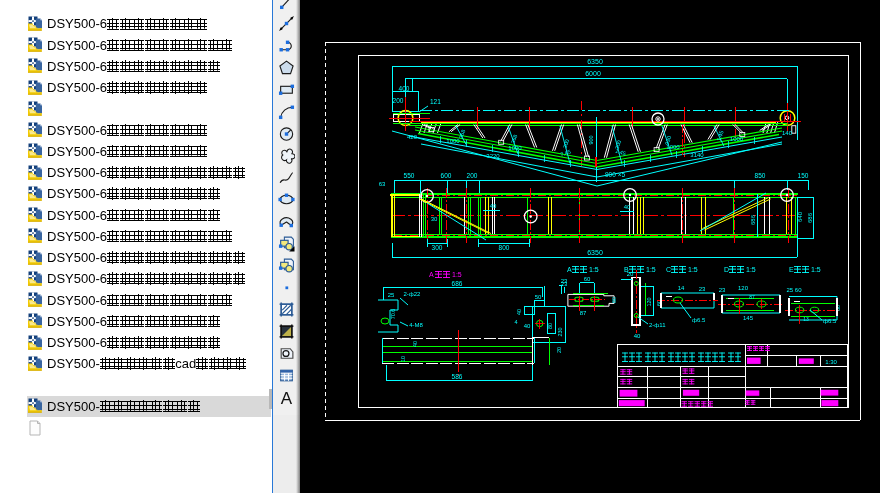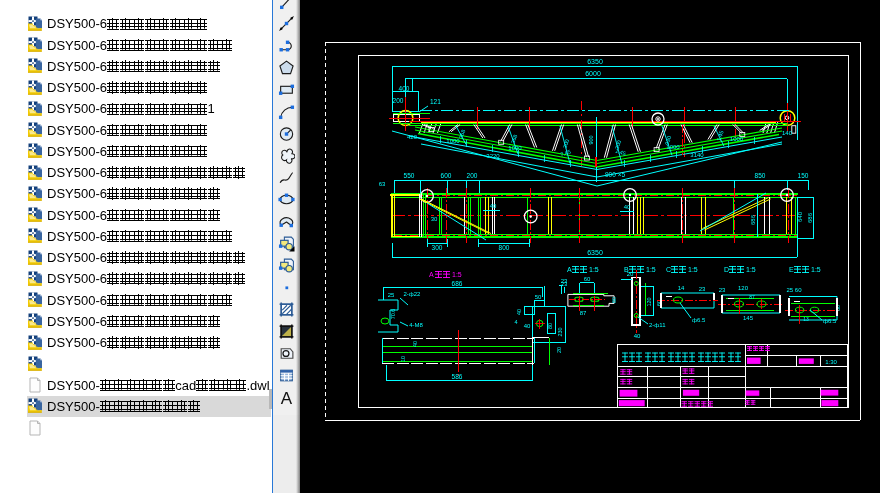--- a/index.html
+++ b/index.html
@@ -113,21 +113,20 @@
  <rect x="1.5" y="4.1" width="9" height="2" fill="#fff"></rect>
  <rect x="5" y="0.5" width="2" height="9" fill="#fff"></rect>
  <circle cx="6" cy="5.1" r="1.8" fill="#fff"></circle>
           <circle cx="6" cy="5.1" r="0.9" fill="#123f7a"></circle>
  <polygon points="8.8,2.5 13.4,2.5 15,4.2 15,12.5 8.8,12.5" fill="#39659f"></polygon>
  <polygon points="13.4,2.5 13.4,4.2 15,4.2" fill="#cdd9ea"></polygon>
  <polygon points="1,7.6 5.8,7.6 5.8,9 7.3,9 7.3,10.3 8.8,10.3 8.8,11.5 10.3,11.5 10.3,12.6 14.8,11.9 14.8,14.8 1,14.8" fill="#f2cb05"></polygon>
  <polygon points="2,8.4 5,8.4 9.5,12.2 3,12.2" fill="#fbe98c"></polygon>
  <polygon points="1,14.8 14.8,14.8 14.8,13.7 1,13.7" fill="#c79b00" opacity=".6"></polygon>
 </svg>
-        <span class="txt">DSY500-6<span class="cjk"><span class="c"></span><span class="c"></span><span class="c"></span><span class="c"></span><span class="c"></span><span class="c"></span><span class="c"></span><span class="c"></span></span>1</span>
       </div>
       <div class="row" style="top:119.6px">
         <svg class="ic" viewBox="0 0 16 16">
  <rect x="1.5" y="0.5" width="9" height="9" fill="#123f7a"></rect>
  <rect x="1.5" y="4.1" width="9" height="2" fill="#fff"></rect>
  <rect x="5" y="0.5" width="2" height="9" fill="#fff"></rect>
  <circle cx="6" cy="5.1" r="1.8" fill="#fff"></circle>
           <circle cx="6" cy="5.1" r="0.9" fill="#123f7a"></circle>
  <polygon points="8.8,2.5 13.4,2.5 15,4.2 15,12.5 8.8,12.5" fill="#39659f"></polygon>
  <polygon points="13.4,2.5 13.4,4.2 15,4.2" fill="#cdd9ea"></polygon>
@@ -293,27 +292,21 @@
  <rect x="1.5" y="4.1" width="9" height="2" fill="#fff"></rect>
  <rect x="5" y="0.5" width="2" height="9" fill="#fff"></rect>
  <circle cx="6" cy="5.1" r="1.8" fill="#fff"></circle>
           <circle cx="6" cy="5.1" r="0.9" fill="#123f7a"></circle>
  <polygon points="8.8,2.5 13.4,2.5 15,4.2 15,12.5 8.8,12.5" fill="#39659f"></polygon>
  <polygon points="13.4,2.5 13.4,4.2 15,4.2" fill="#cdd9ea"></polygon>
  <polygon points="1,7.6 5.8,7.6 5.8,9 7.3,9 7.3,10.3 8.8,10.3 8.8,11.5 10.3,11.5 10.3,12.6 14.8,11.9 14.8,14.8 1,14.8" fill="#f2cb05"></polygon>
  <polygon points="2,8.4 5,8.4 9.5,12.2 3,12.2" fill="#fbe98c"></polygon>
  <polygon points="1,14.8 14.8,14.8 14.8,13.7 1,13.7" fill="#c79b00" opacity=".6"></polygon>
 </svg>
-      </div>
-      <div class="row" style="top:374.5px">
-        <svg class="ic" viewBox="0 0 16 16">
- <polygon points="3,1 10.5,1 13,3.5 13,15 3,15" fill="#fdfdfd" stroke="#b5b5b5" stroke-width="1"></polygon>
- <polyline points="10.5,1 10.5,3.5 13,3.5" fill="none" stroke="#b5b5b5" stroke-width="1"></polyline>
-</svg>
-        <span class="txt">DSY500-<span class="cjk"><span class="c"></span><span class="c"></span><span class="c"></span><span class="c"></span><span class="c"></span><span class="c"></span></span>cad<span class="cjk"><span class="c"></span><span class="c"></span><span class="c"></span><span class="c"></span></span>.dwl</span>
+        <span class="txt">DSY500-<span class="cjk"><span class="c"></span><span class="c"></span><span class="c"></span><span class="c"></span><span class="c"></span><span class="c"></span></span>cad<span class="cjk"><span class="c"></span><span class="c"></span><span class="c"></span><span class="c"></span></span></span>
       </div>
       <div class="row sel" style="top:395.7px">
         <svg class="ic" viewBox="0 0 16 16">
  <rect x="1.5" y="0.5" width="9" height="9" fill="#123f7a"></rect>
  <rect x="1.5" y="4.1" width="9" height="2" fill="#fff"></rect>
  <rect x="5" y="0.5" width="2" height="9" fill="#fff"></rect>
  <circle cx="6" cy="5.1" r="1.8" fill="#fff"></circle>
           <circle cx="6" cy="5.1" r="0.9" fill="#123f7a"></circle>
  <polygon points="8.8,2.5 13.4,2.5 15,4.2 15,12.5 8.8,12.5" fill="#39659f"></polygon>
  <polygon points="13.4,2.5 13.4,4.2 15,4.2" fill="#cdd9ea"></polygon>

